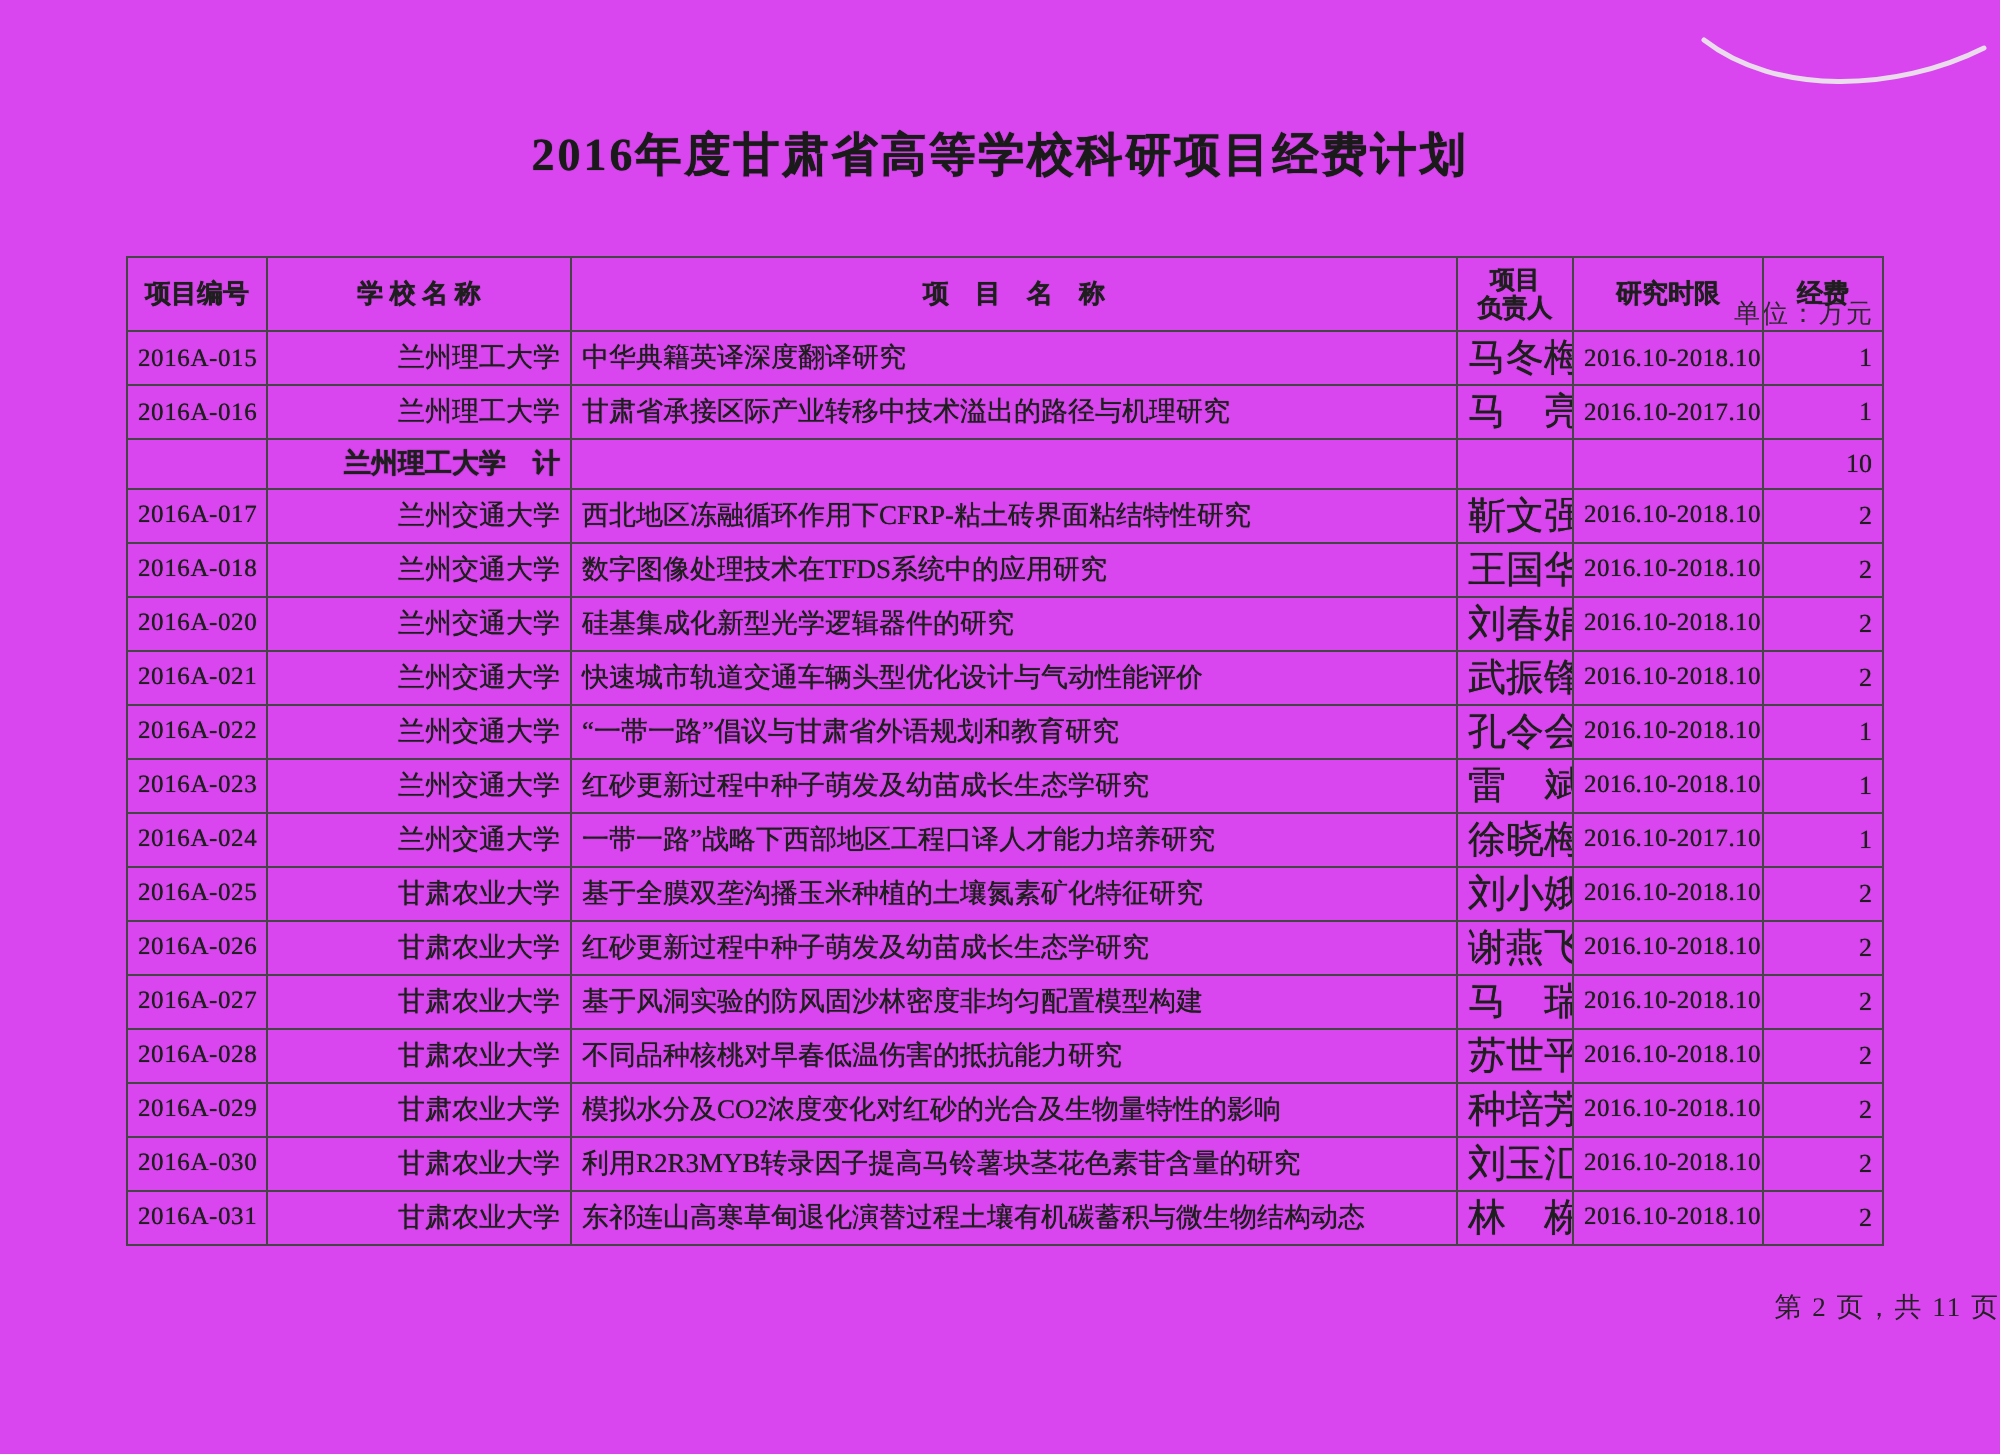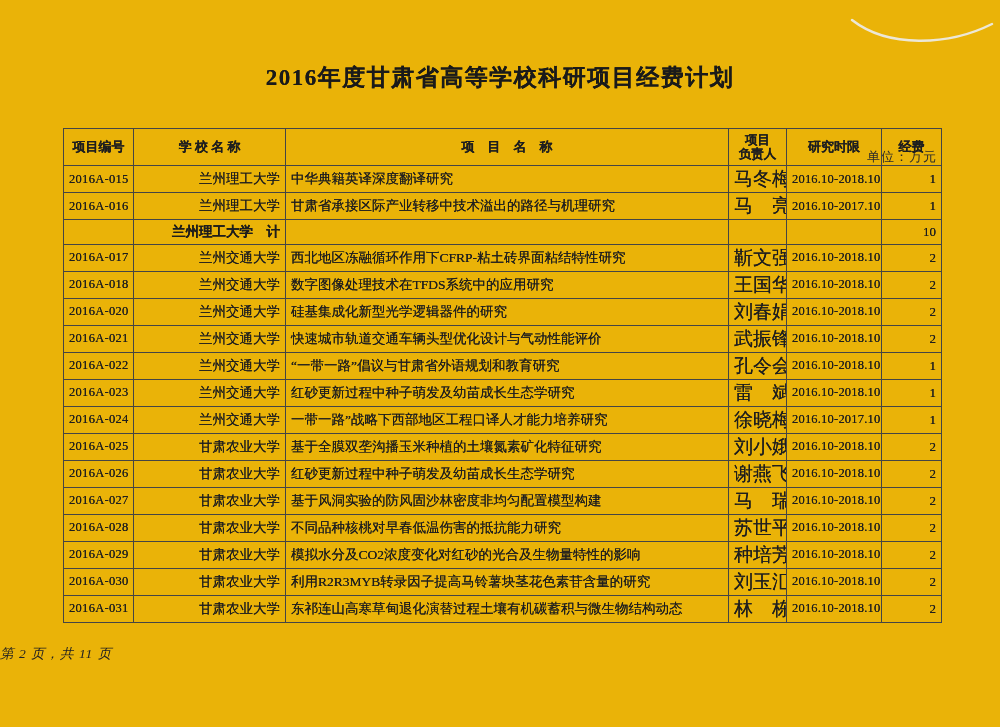--- a/index.html
+++ b/index.html
@@ -6,21 +6,21 @@
     margin: 0;
     padding: 0;
     background: #ffffff;
     font-family: "Liberation Serif", "DejaVu Serif", serif;
     color: #1c1c1c;
   }
   .page {
     position: relative;
     width: 1000px;
     height: 727px;
-    background: #eab308;
+    background: #d946ef;
     overflow: hidden;
   }
   .scan-artifact {
     position: absolute;
     top: 8px;
     right: 4px;
     opacity: 0.9;
   }
   .page-title {
     position: absolute;
@@ -77,25 +77,24 @@
   td.c-project{ text-align: left; padding-left: 8px; }
   td.c-leader { text-align: center; font-size: 19px; padding: 0 2px; }
   td.c-period { text-align: center; font-size: 12.5px; letter-spacing: 0.2px; }
   td.c-fund   { text-align: right; padding-right: 13px; font-size: 13px; }
   tr.subtotal td.c-school { font-weight: bold; text-shadow: 0 0 0.6px #111; }
   .page-footer {
     position: absolute;
     top: 645px;
     left: 0;
     width: 100%;
-    text-align: left;
+    text-align: right;
     font-size: 13.5px;
     letter-spacing: 1px;
     color: #222;
-    font-style: italic;
   }
 </style>
 </head>
 <body>
 
 <div class="page">
 
   <svg class="scan-artifact" width="150" height="45" viewBox="0 0 150 45">
     <path d="M6,12 C42,40 102,38 146,16" stroke="#ededed" stroke-width="2.5" fill="none" stroke-linecap="round"></path>
   </svg>

